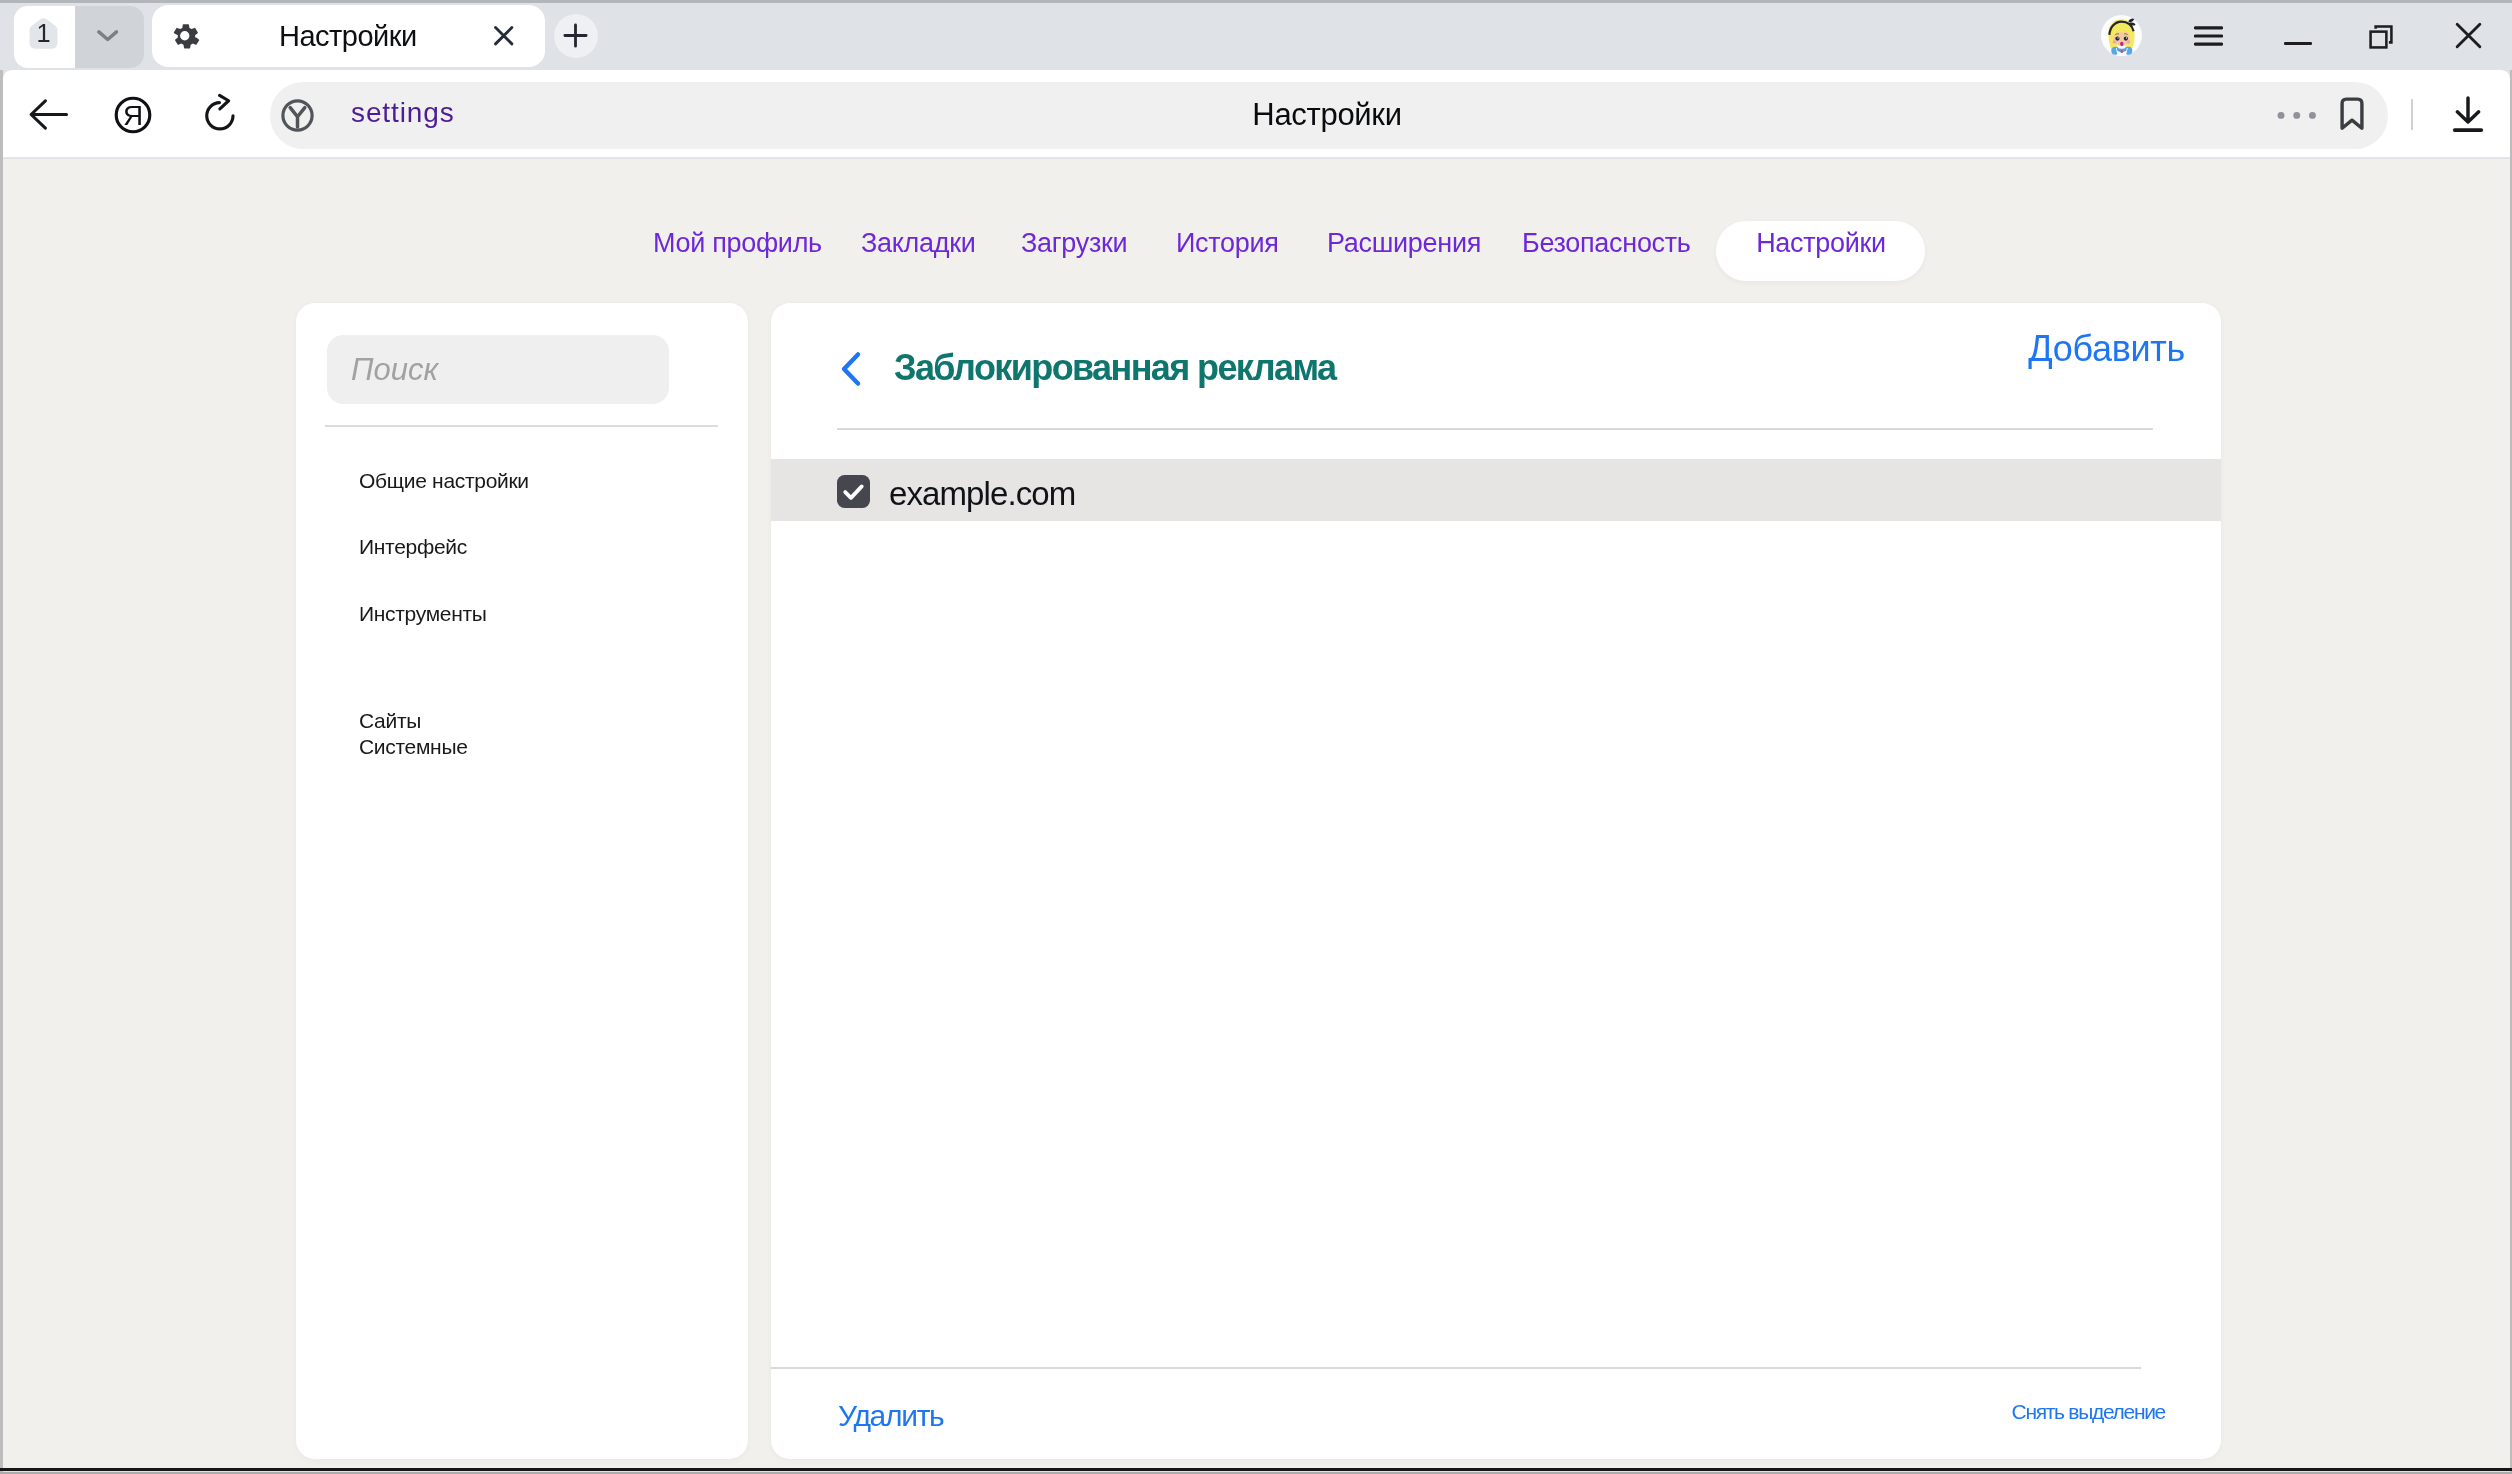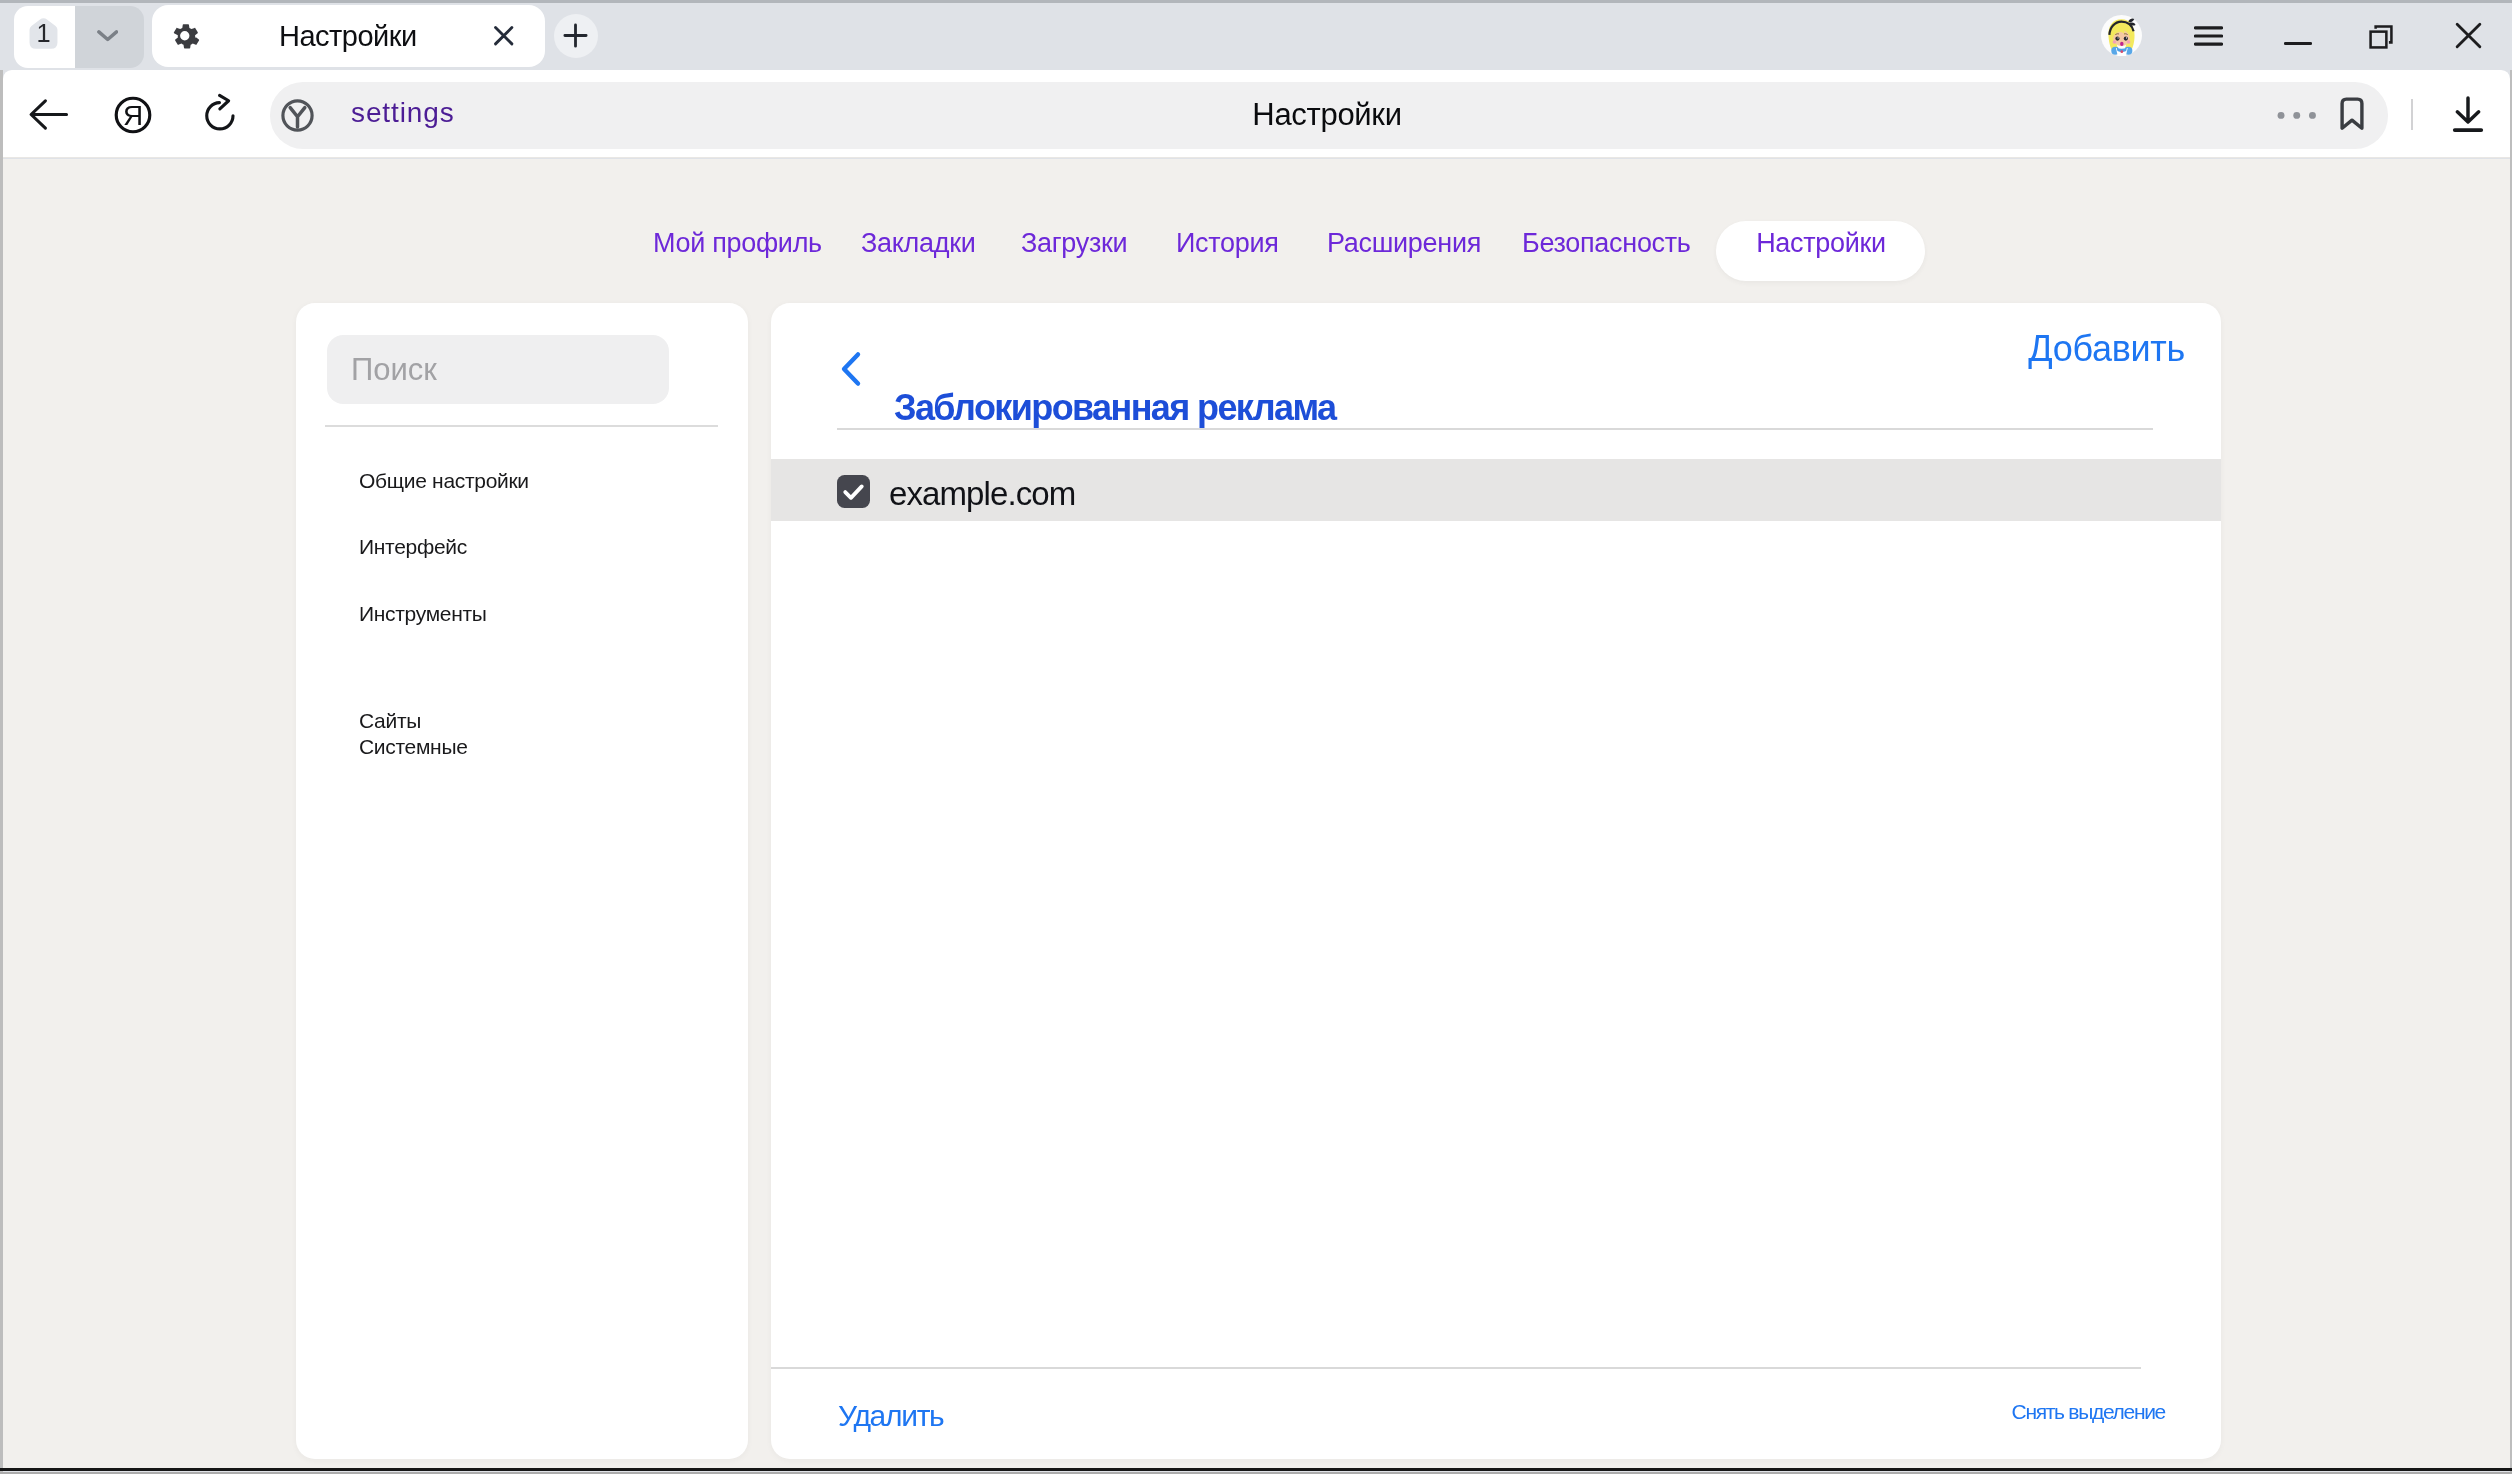--- a/index.html
+++ b/index.html
@@ -117,34 +117,34 @@
 <div class="abs nav" style="left:653px;top:230px;">Мой профиль</div>
 <div class="abs nav" style="left:861px;top:230px;">Закладки</div>
 <div class="abs nav" style="left:1021px;top:230px;">Загрузки</div>
 <div class="abs nav" style="left:1176px;top:230px;">История</div>
 <div class="abs nav" style="left:1327px;top:230px;">Расширения</div>
 <div class="abs nav" style="left:1522px;top:230px;">Безопасность</div>
 <div class="abs nav" style="left:1821px;top:230px;transform:translateX(-50%);">Настройки</div>
 <style>.nav{font-size:27px;letter-spacing:-0.3px;line-height:1;color:#6d28d9;}</style>
 
 <div class="abs" style="left:296px;top:303px;width:452px;height:1156px;background:#fff;border-radius:19px;box-shadow:0 1.9px 6.3px rgba(60,60,60,0.04);"></div>
-<div class="abs" style="left:327px;top:335px;width:342px;height:69px;border-radius:16.3px;background:#efeff0;display:flex;align-items:center;padding-left:24px;font-size:31px;color:#a2a2a5;">Поиск</div>
+<div class="abs" style="left:327px;top:335px;width:342px;height:69px;border-radius:16.3px;background:#efeff0;display:flex;align-items:center;padding-left:24px;font-size:31px;color:#a2a2a5;font-style:italic;">Поиск</div>
 <div class="abs" style="left:325px;top:425px;width:393px;height:1.9px;background:#dcdcdc;"></div>
 <div class="abs side" style="left:359px;top:470px;">Общие настройки</div>
 <div class="abs side" style="left:359px;top:536px;">Интерфейс</div>
 <div class="abs side" style="left:359px;top:603px;">Инструменты</div>
 <div class="abs side" style="left:359px;top:710px;">Сайты</div>
 <div class="abs side" style="left:359px;top:736px;">Системные</div>
 <style>.side{font-size:21px;letter-spacing:-0.3px;line-height:1;color:#19191b;}</style>
 
 <div class="abs" style="left:771px;top:303px;width:1450px;height:1156px;background:#fff;border-radius:19px;box-shadow:0 1.9px 6.3px rgba(60,60,60,0.04);"></div>
 <svg class="abs" style="left:837px;top:350px;" width="28" height="38" viewBox="0 0 44 60">
   <polyline points="33,7 11,30 33,53" fill="none" stroke="#1e76f2" stroke-width="7" stroke-linecap="round" stroke-linejoin="round"></polyline>
 </svg>
-<div class="abs" style="left:894px;top:350px;font-size:36px;font-weight:bold;letter-spacing:-1.6px;line-height:1;color:#1d4ed8;margin-top:40px;">Заблокированная реклама</div>
+<div class="abs" style="left:894px;top:350px;font-size:36px;font-weight:bold;letter-spacing:-1.6px;line-height:1;color:#0f766e;">Заблокированная реклама</div>
 <div class="abs" style="left:2185px;top:331px;transform:translateX(-100%);font-size:36px;letter-spacing:-0.3px;line-height:1;color:#1e76f2;">Добавить</div>
 <div class="abs" style="left:837px;top:428px;width:1316px;height:1.9px;background:#d9d9d9;"></div>
 
 <div class="abs" style="left:771px;top:459px;width:1450px;height:62px;background:#e6e5e4;"></div>
 <svg class="abs" style="left:837px;top:475px;" width="33" height="33" viewBox="0 0 52 52">
   <rect x="0" y="0" width="52" height="52" rx="12" fill="#45464e"></rect>
   <polyline points="13,27 22,36 39,18" fill="none" stroke="#fff" stroke-width="6" stroke-linecap="round" stroke-linejoin="round"></polyline>
 </svg>
 <div class="abs" style="left:889px;top:477px;font-size:33px;letter-spacing:-0.9px;line-height:1;color:#111217;">example.com</div>
 

